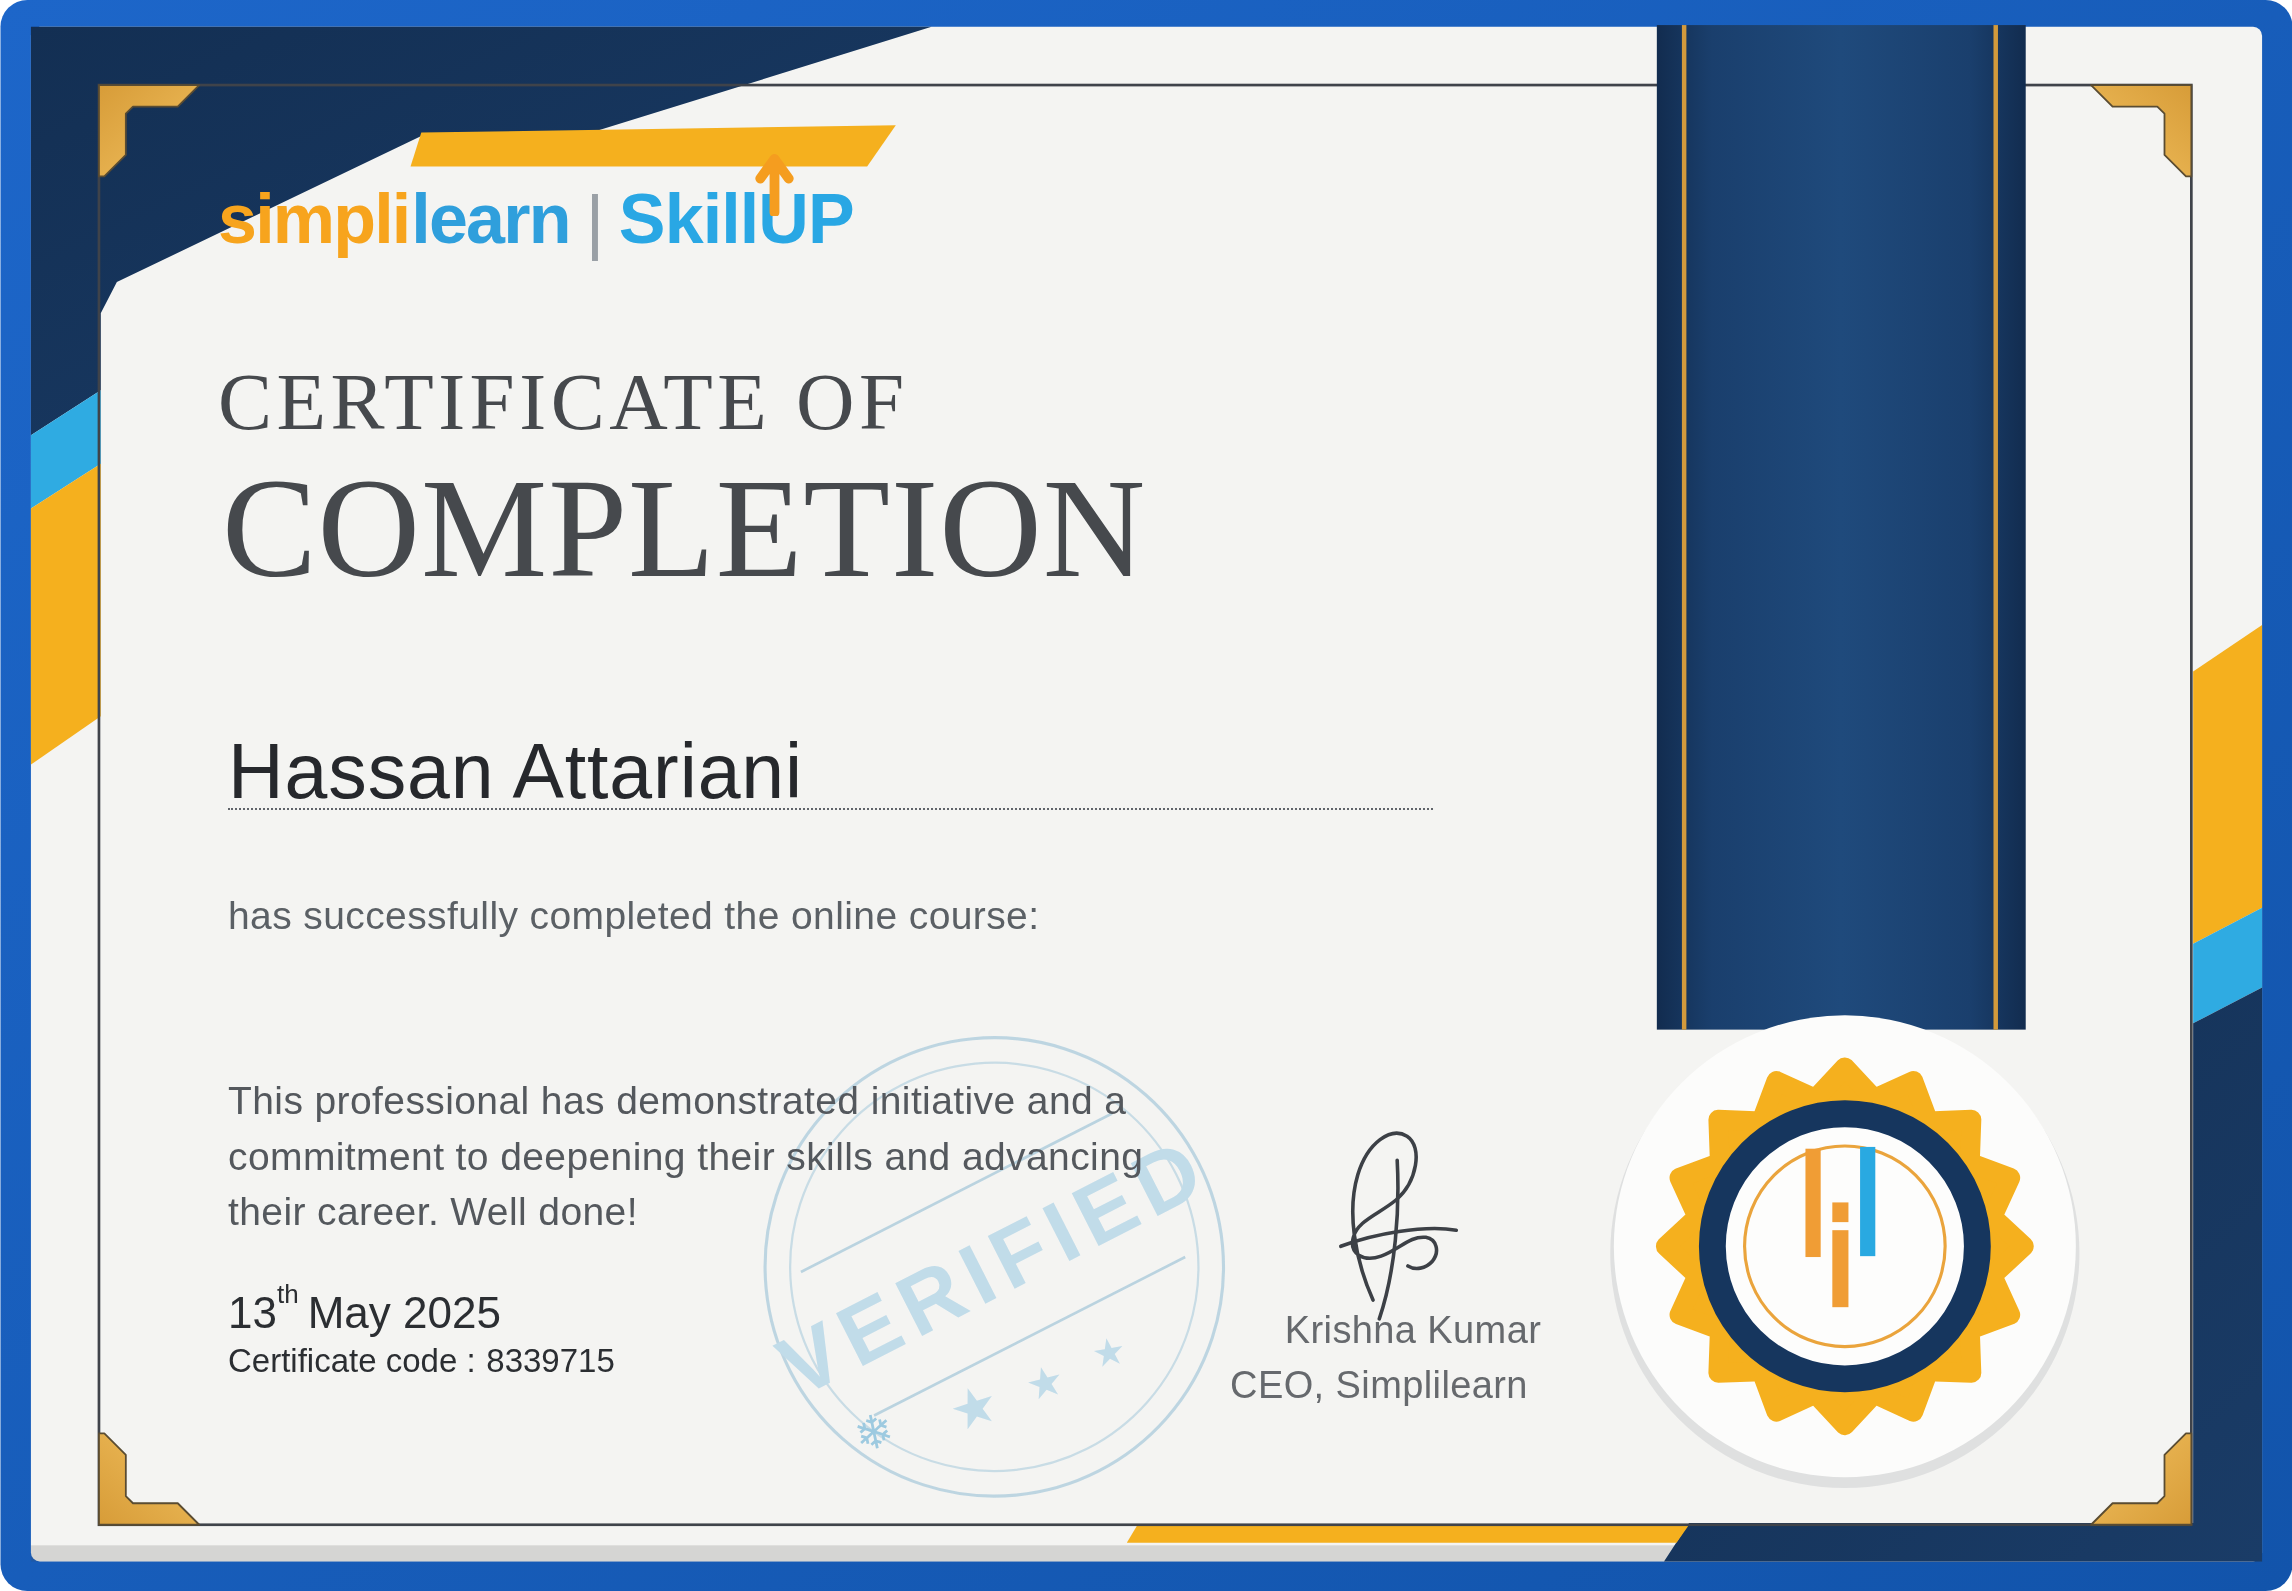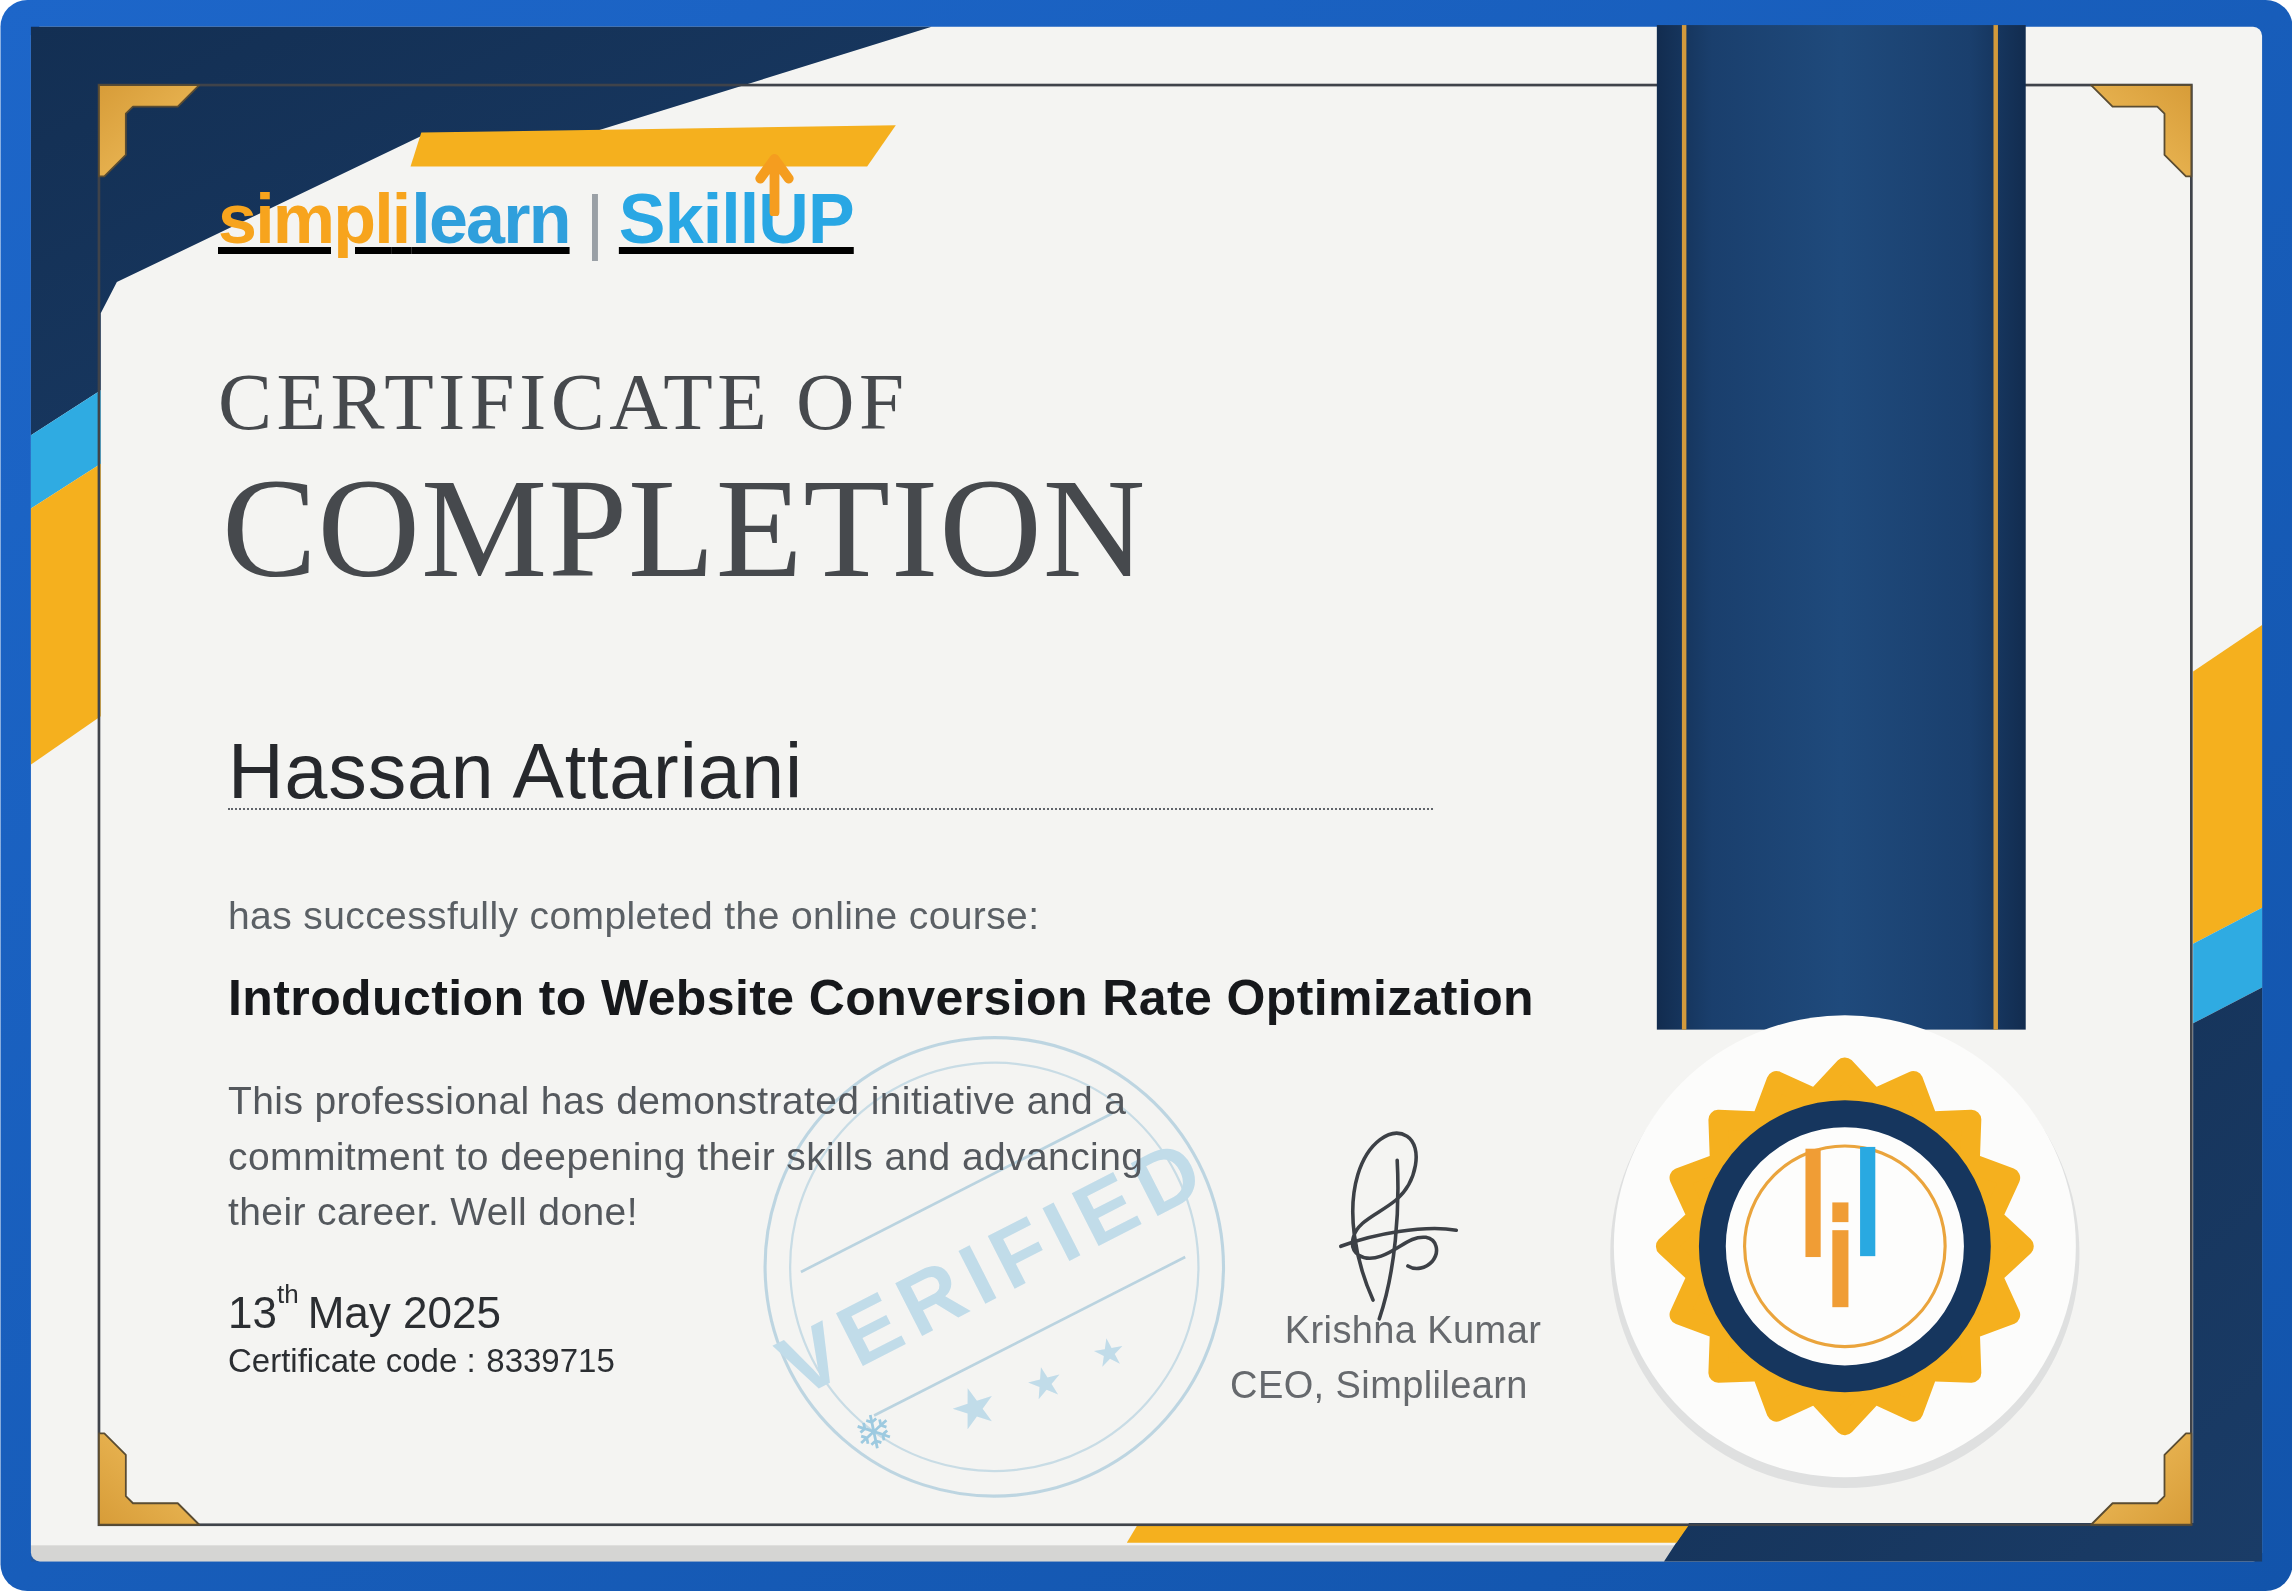--- a/index.html
+++ b/index.html
@@ -2,21 +2,21 @@
 <html style="--frame-blue: #1d66c9; --frame-blue-dark: #1254ab; --navy: #16365e; --navy-deep: #122c4f; --gold: #f5b01e; --gold-deep: #dda03a; --light-blue: #2fabe2; --paper: #f4f4f2; --border-ink: #3f434a; --stamp-blue: #b9d8e8; --stamp-line: #9fc4d8; --logo-orange: #f7a41d; --logo-blue: #2f9fdc; --skillup-blue: #29a7e4; --bar-orange: #f09d35; --bar-blue: #29a9e1;font-size:14.3px"><head>
 <meta charset="utf-8">
 <style>
   html,body{margin:0;padding:0;background:#ffffff;}
   .cert{position:relative;width:2293px;height:1591px;overflow:hidden;
         font-family:"Liberation Sans",sans-serif;}
   .abs{position:absolute;}
   svg.deco{position:absolute;left:0;top:0;width:2293px;height:1591px;}
 
   
-  .logo{left:218px;top:184px;font-size:70px;display:flex;align-items:flex-start;line-height:1;text-decoration:underline;}
+  .logo{left:218px;top:184px;font-size:70px;display:flex;align-items:flex-start;line-height:1;}
   .logo .simpl{color:var(--logo-orange);font-weight:600;letter-spacing:-1.8px;}
   .logo .idot{color:var(--logo-orange);font-weight:600;}
   .logo .learn{color:var(--logo-blue);font-weight:600;letter-spacing:-1.8px;}
   .logo .divider{color:#9aa0a6;font-weight:100;margin:0 14.3px 0 16px;font-size:73px;}
   .logo .skillup{color:var(--skillup-blue);font-weight:800;letter-spacing:-0.9px;position:relative;}
   .logo-arrow{position:absolute;left:536px;top:-34px;width:41px;height:66px;}
 
   .h-cert{left:218px;top:356px;font-family:"Liberation Serif",serif;font-size:81px;
           letter-spacing:4.5px;color:#46494d;font-weight:400;}
   .h-comp{left:222px;top:446px;font-family:"Liberation Serif",serif;font-size:142px;
@@ -158,21 +158,20 @@
     </svg>
   </div>
 
   <div class="abs h-cert">CERTIFICATE OF</div>
   <div class="abs h-comp">COMPLETION</div>
 
   <div class="abs name">Hassan Attariani</div>
   <div class="abs dotline"></div>
 
   <div class="abs intro">has successfully completed the online course:</div>
-  <div class="abs course">Introduction to Website Conversion Rate Optimization</div>
 
   <div class="abs para l1">This professional has demonstrated initiative and a</div>
   <div class="abs para l2">commitment to deepening their skills and advancing</div>
   <div class="abs para l3">their career. Well done!</div>
 
   <div class="abs date">
     <span>13</span><sup>th</sup><span>May 2025</span>
   </div>
   <div class="abs code">
     <span>Certificate code :</span><span class="val">8339715</span>

